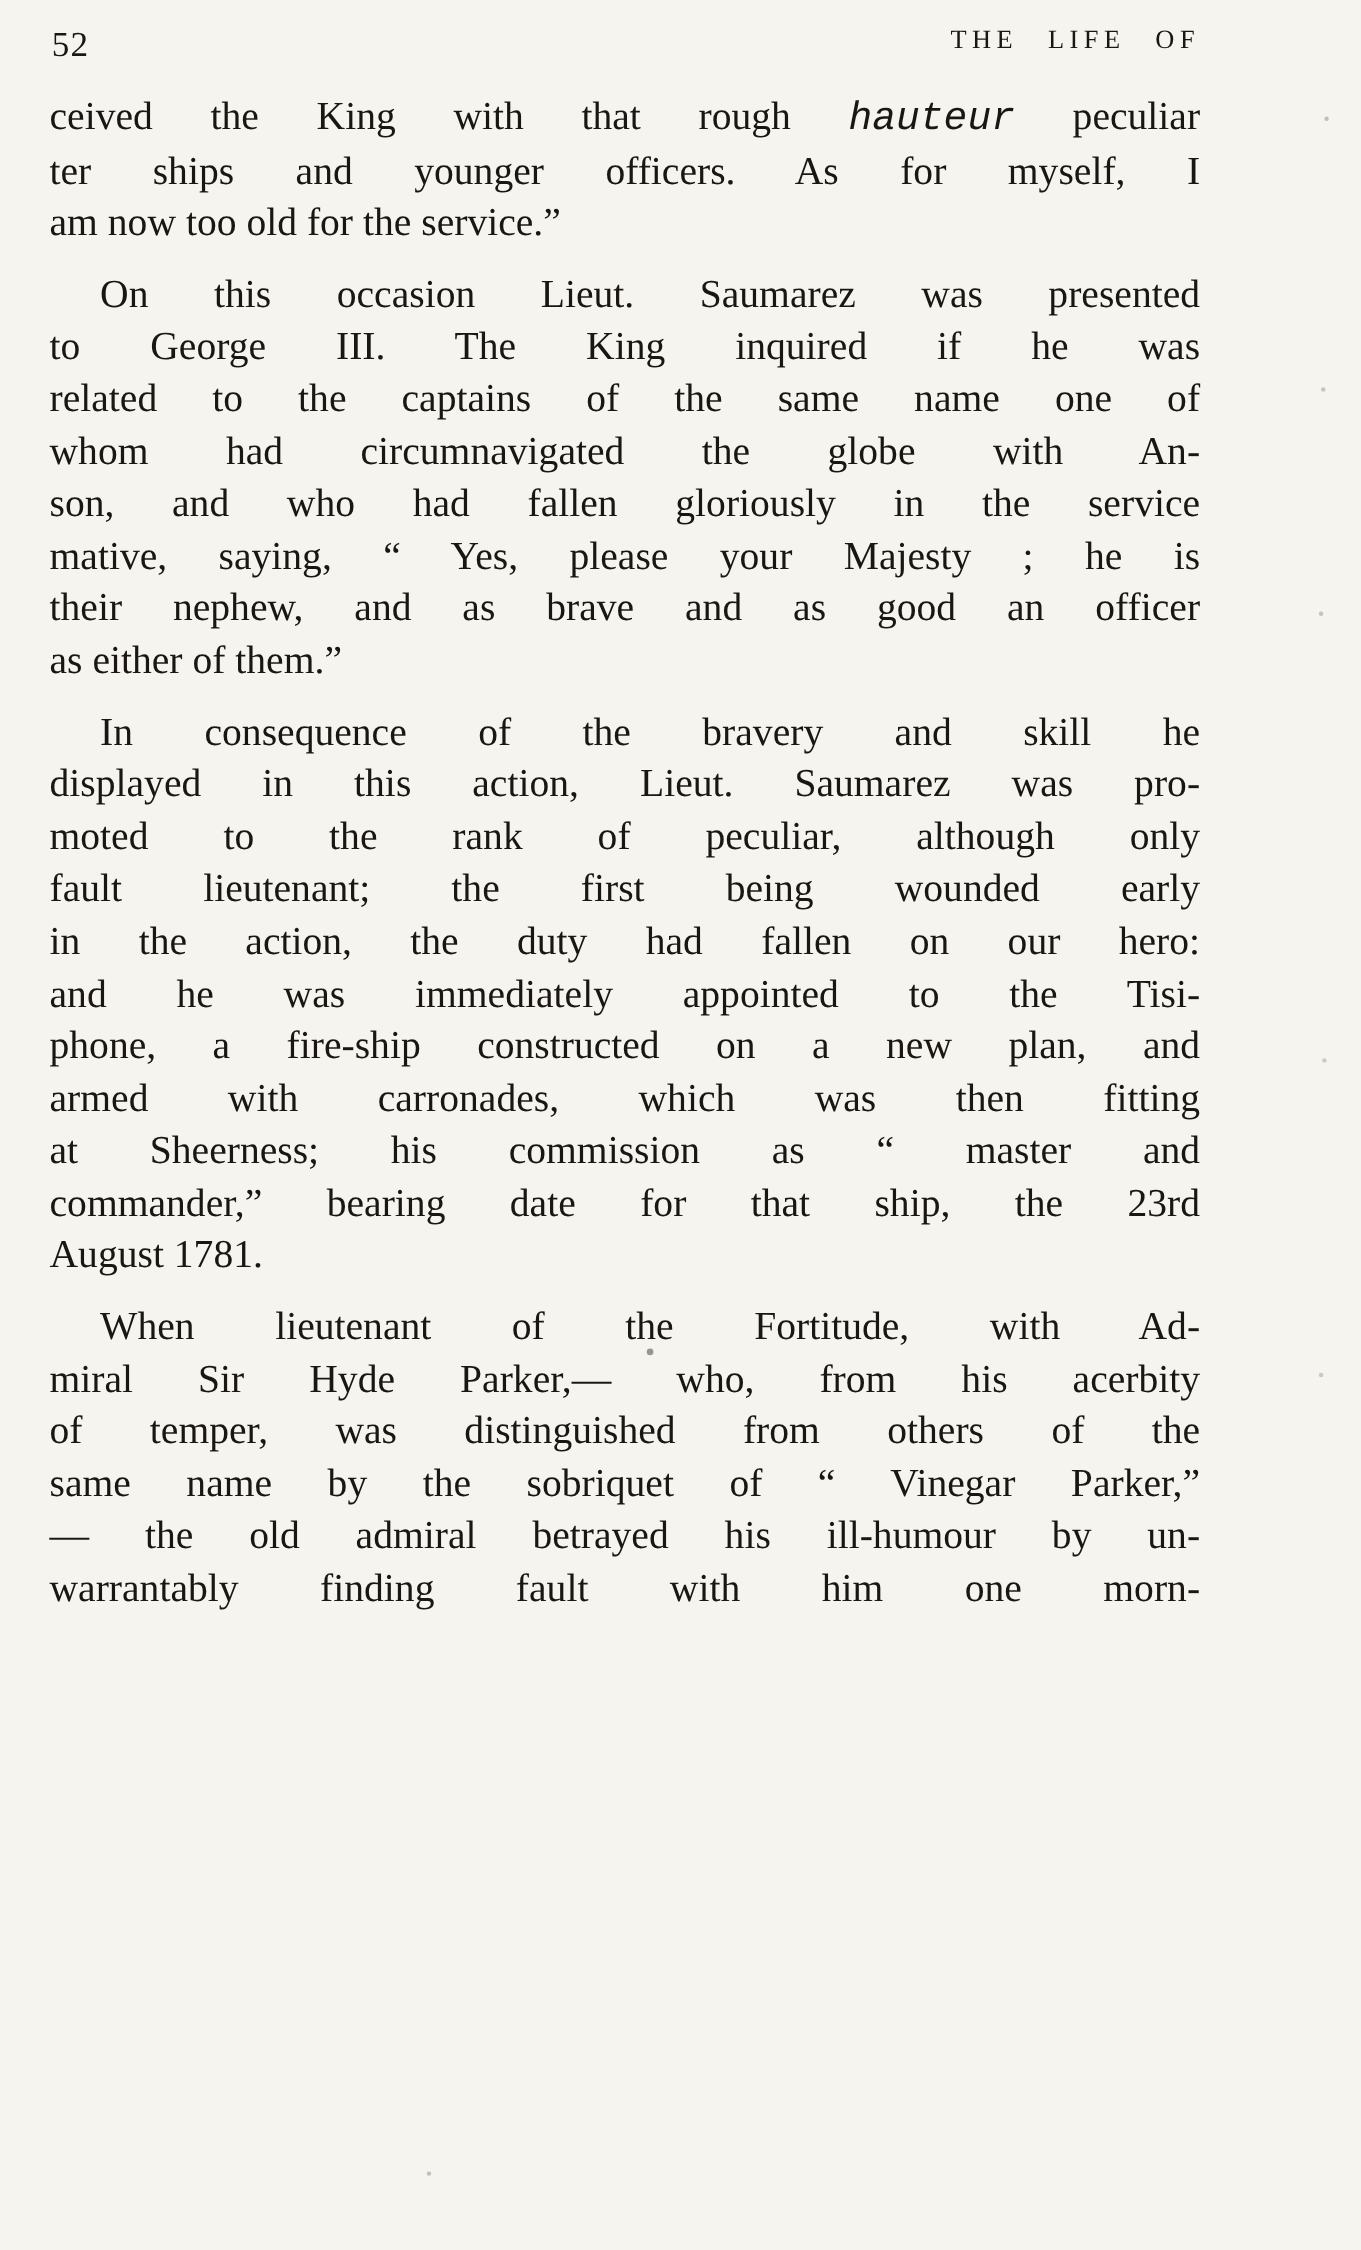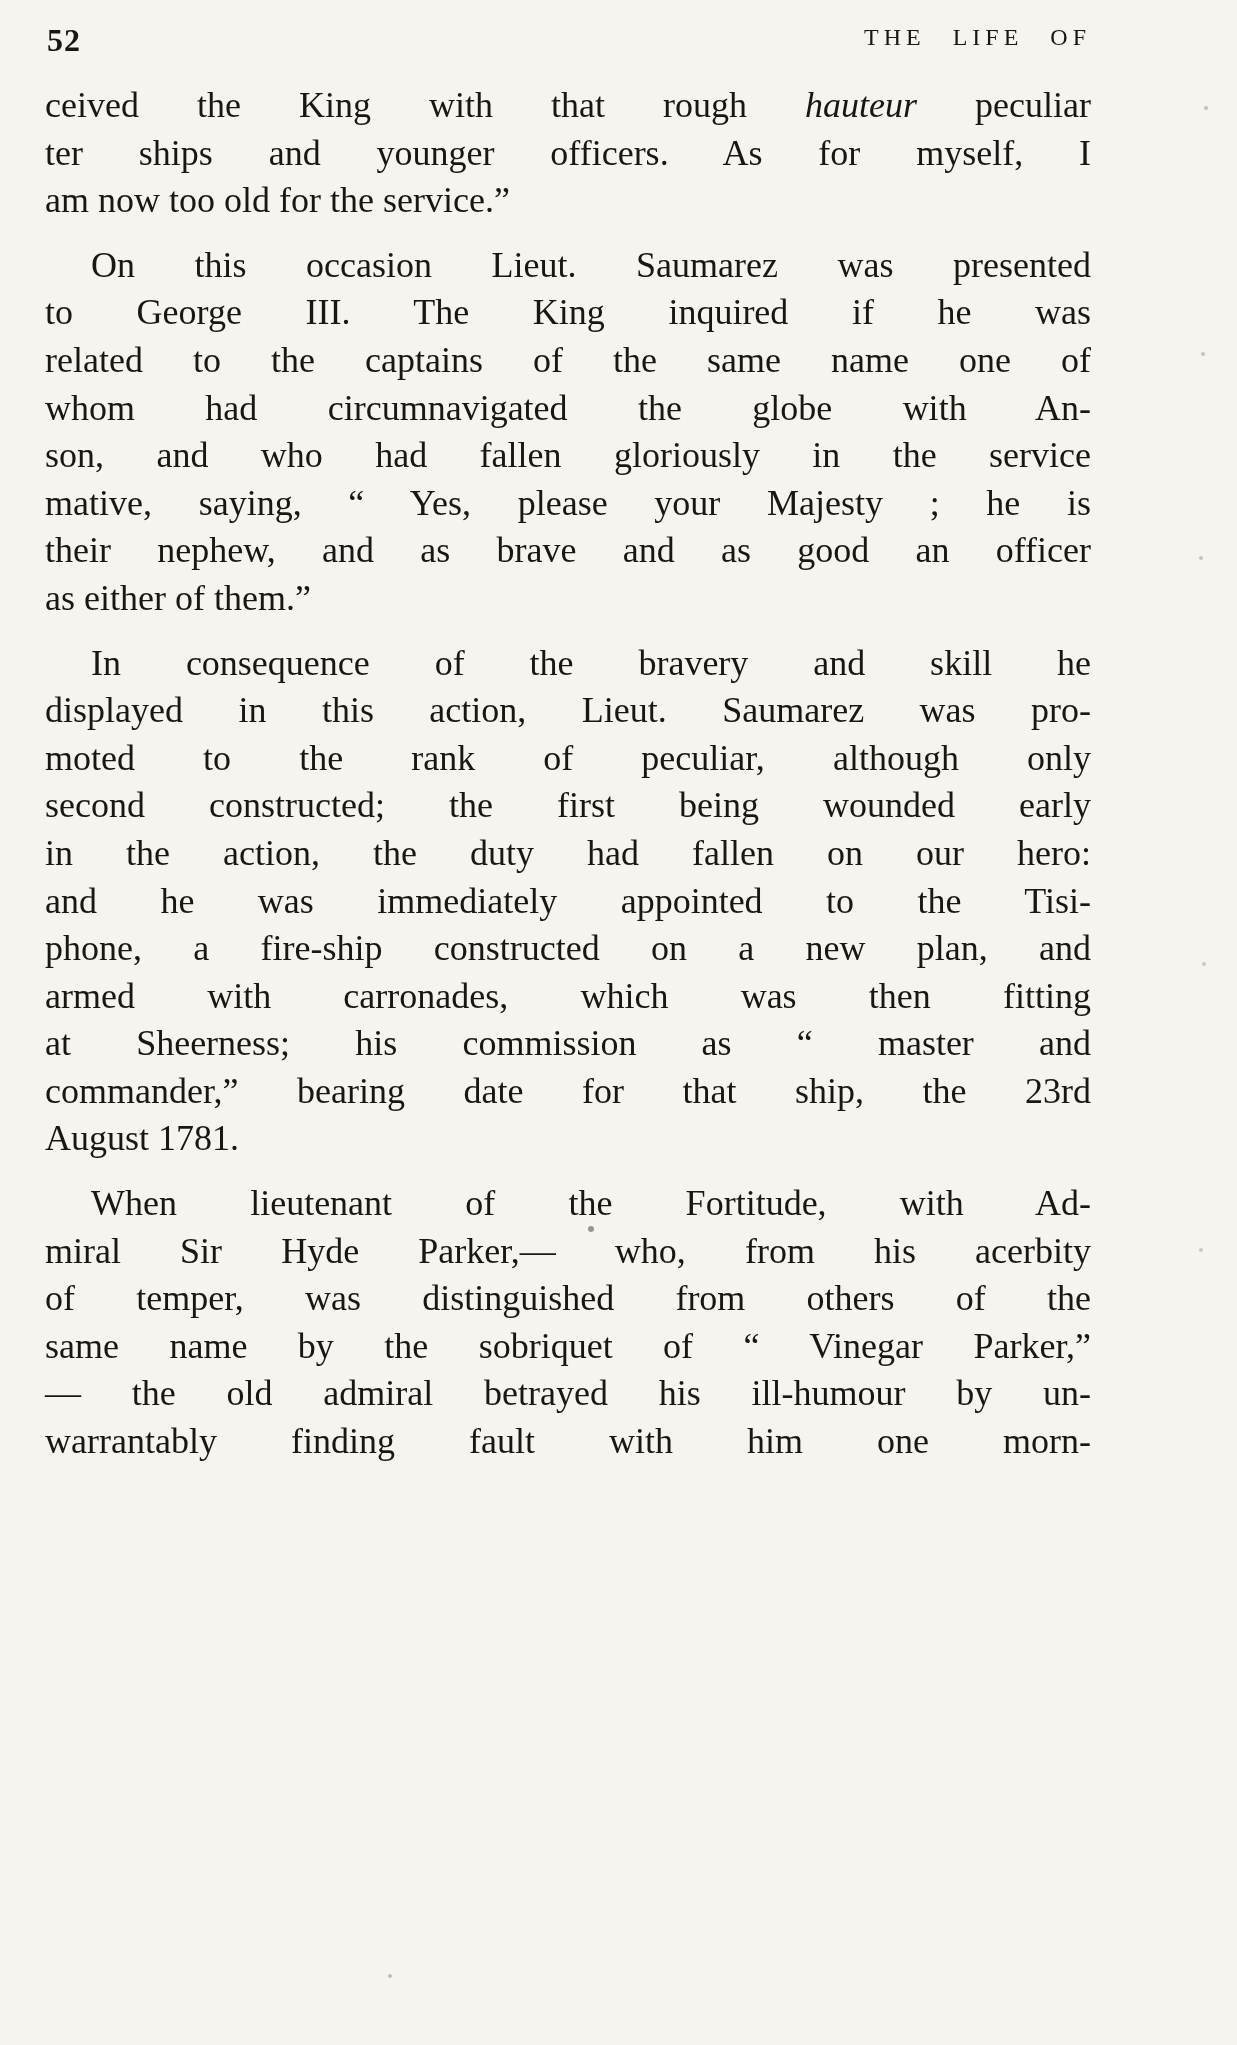--- a/index.html
+++ b/index.html
@@ -23,21 +23,21 @@
     top: 20px;
     left: 45px;
     width: 1046px;
     height: 44px;
   }
   .page-number {
     position: absolute;
     left: 2px;
     top: 2px;
     font-size: 32px;
-    font-weight: bold;
+    font-weight: normal;
     letter-spacing: 1px;
   }
   .running-head {
     display: block;
     text-align: right;
     font-size: 24px;
     letter-spacing: 5px;
     word-spacing: 16px;
     padding-top: 4px;
   }
@@ -50,21 +50,21 @@
     line-height: 47.6px;
   }
   .paragraph { margin: 0; }
   .line {
     text-align: justify;
     text-align-last: justify;
     white-space: normal;
   }
   .line.last-line { text-align-last: left; }
   .paragraph.indent .line:first-child { text-indent: 46px; margin-top: 17px; }
-  .line i { font-style: italic; }
+  .line i { font-style: italic; font-family: Liberation Mono, monospace; }
   .speck {
     position: absolute;
     background: #4a453f;
     border-radius: 50%;
   }
 </style>
 </head>
 <body>
 
 <div class="page">
@@ -86,21 +86,21 @@
         <div class="line">whom had circumnavigated the globe with An-</div>
         <div class="line">son, and who had fallen gloriously in the service</div>
         <div class="line">mative, saying, “ Yes, please your Majesty ; he is</div>
         <div class="line">their nephew, and as brave and as good an officer</div>
         <div class="line last-line">as either of them.”</div>
       </div>
       <div class="paragraph indent">
         <div class="line">In consequence of the bravery and skill he</div>
         <div class="line">displayed in this action, Lieut. Saumarez was pro-</div>
         <div class="line">moted to the rank of peculiar, although only</div>
-        <div class="line">second constructed; the first being wounded early</div>
+        <div class="line">fault lieutenant; the first being wounded early</div>
         <div class="line">in the action, the duty had fallen on our hero:</div>
         <div class="line">and he was immediately appointed to the Tisi-</div>
         <div class="line">phone, a fire-ship constructed on a new plan, and</div>
         <div class="line">armed with carronades, which was then fitting</div>
         <div class="line">at Sheerness; his commission as “ master and</div>
         <div class="line">commander,” bearing date for that ship, the 23rd</div>
         <div class="line last-line">August 1781.</div>
       </div>
       <div class="paragraph indent">
         <div class="line">When lieutenant of the Fortitude, with Ad-</div>

